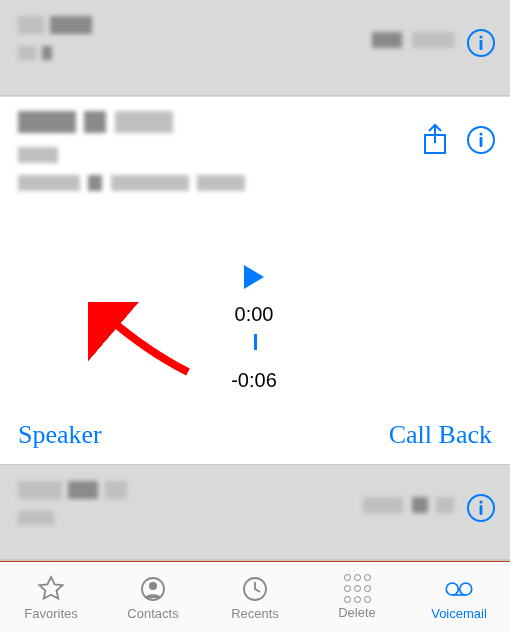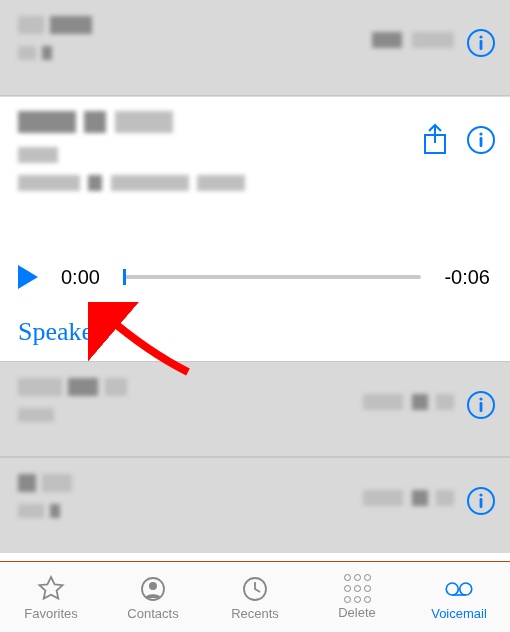--- a/index.html
+++ b/index.html
@@ -7,26 +7,26 @@
   .row{box-sizing:border-box;width:100%;position:relative;}
   .collapsed{background:#d9d9d9;height:96px;border-top:1px solid #c7c7c7;border-bottom:1px solid #c7c7c7;padding:14px 18px 10px 18px;}
   .collapsed .info{position:absolute;right:14px;top:28px;}
   .pix{display:inline-block;background:#bfbfbf;filter:blur(2px);}
   .pixd{display:inline-block;background:#8a8a8a;filter:blur(2px);}
   .name-blur{margin-top:2px;}
   .sub-blur{margin-top:8px;}
   .right-blur{position:absolute;top:32px;right:56px;}
   .expanded{background:#fff;padding:14px 18px 14px 18px;border-top:1px solid #dcdcdc;}
   .exp-icons{position:absolute;right:14px;top:26px;display:flex;gap:16px;align-items:center;}
-  .playbar{display:flex;align-items:center;gap:23px;margin-top:70px;padding:0 2px 0 0;}
+  .playbar{display:flex;align-items:center;gap:14px;margin-top:70px;padding:0 2px 0 0;flex-direction:column;}
   .play-btn{width:0;height:0;border-top:12px solid transparent;border-bottom:12px solid transparent;border-left:20px solid #007aff;cursor:pointer;}
   .time{font-size:20px;color:#000;}
   .track{flex:1;height:4px;background:#c9c9c9;border-radius:2px;position:relative;}
   .handle{position:absolute;left:0;top:-6px;width:3px;height:16px;background:#007aff;}
-  .dur{font-size:20px;color:#000;}
+  .dur{font-size:20px;color:#000;margin-top:15px;}
   .actions{display:flex;justify-content:space-between;margin-top:28px;font-size:26px;font-family:Liberation Serif, serif;}
   .link-blue{color:#007aff;}
   .link-red{color:#ff3b30;}
   .info-svg{width:30px;height:30px;}
   .share-svg{width:30px;height:34px;}
   .tabbar{position:absolute;bottom:0;left:0;right:0;height:70px;background:#fafafa;border-top:1px solid #c2410c;display:flex;}
   .tab{flex:1;display:flex;flex-direction:column;align-items:center;justify-content:center;gap:2px;font-size:13px;color:#888;}
   .tab.active{color:#007aff;}
   .tab svg{width:30px;height:30px;}
   .arrow{position:absolute;pointer-events:none;}
@@ -96,20 +96,21 @@
       <div class="play-btn"></div>
       <span class="time">0:00</span>
       <div class="track">
           <div class="handle"></div>
         </div>
       <span class="dur">-0:06</span>
     </div>
 
     <div class="actions">
       <span class="link-blue">Speaker</span>
+      <span class="link-blue">Call Back</span>
     </div>
   </div>
 
   <div class="row collapsed">
     <div class="name-blur">
       <span class="pix" style="width:44px;height:18px;"></span>
       <span class="pixd" style="width:30px;height:18px;margin-left:2px;"></span>
       <span class="pix" style="width:22px;height:18px;margin-left:2px;"></span>
     </div>
     <div class="sub-blur">

